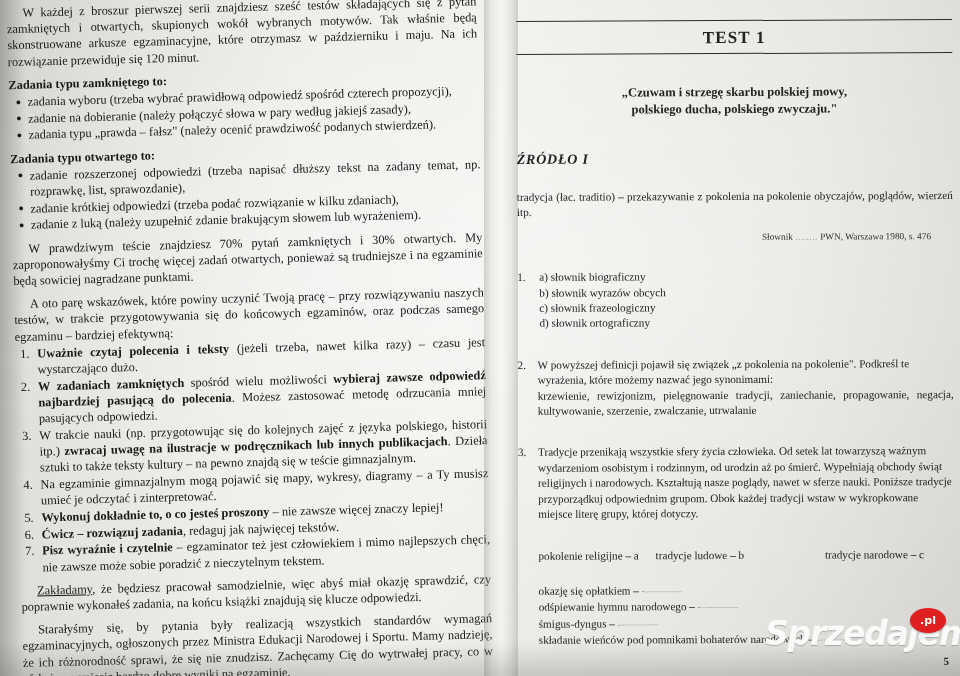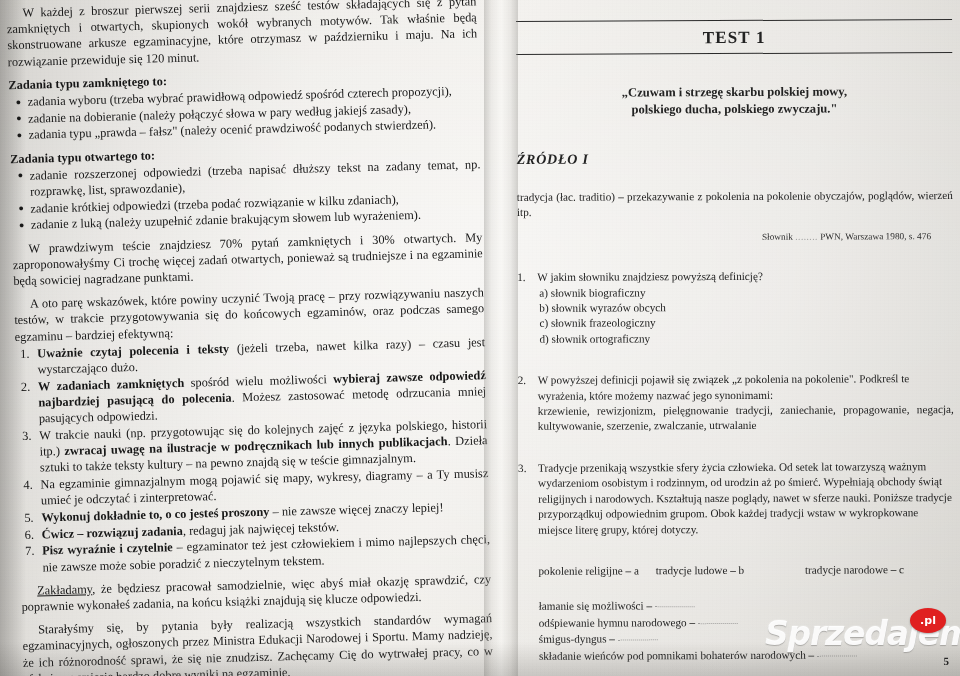--- a/index.html
+++ b/index.html
@@ -237,21 +237,20 @@
 
     <div id="citation">
       <span class="it">Słownik</span>
       <span class="dots">........</span>
       <span>PWN, Warszawa 1980, s. 476</span>
     </div>
 
     <div class="q" style="margin-top:24px;">
       <div class="q-row">
         <span class="qn">1.</span>
-        <span class="q-body">W jakim słowniku znajdziesz powyższą definicję?</span>
       </div>
       <div class="opt">a) słownik biograficzny</div>
       <div class="opt">b) słownik wyrazów obcych</div>
       <div class="opt">c) słownik frazeologiczny</div>
       <div class="opt">d) słownik ortograficzny</div>
     </div>
 
     <div class="q" style="margin-top:26px;">
       <div class="q-row">
         <span class="qn">2.</span>
@@ -263,25 +262,25 @@
     <div class="q" style="margin-top:26px;">
       <div class="q-row">
         <span class="qn">3.</span>
         <span class="q-body">Tradycje przenikają wszystkie sfery życia człowieka. Od setek lat towarzyszą ważnym wydarzeniom osobistym i rodzinnym, od urodzin aż po śmierć. Wypełniają obchody świąt religijnych i narodowych. Kształtują nasze poglądy, nawet w sferze nauki. Poniższe tradycje przyporządkuj odpowiednim grupom. Obok każdej tradycji wstaw w wykropkowane miejsce literę grupy, której dotyczy.</span>
       </div>
     </div>
 
     <div id="groups" style="padding-left:20px;">
       <span class="g">pokolenie religijne – a</span>
       <span class="g" style="margin-left:14px;">tradycje ludowe – b</span>
-      <span class="g" style="margin-left:58px;">tradycje narodowe – c</span>
+      <span class="g" style="margin-left:78px;">tradycje narodowe – c</span>
     </div>
 
     <div id="items" style="padding-left:20px;">
-      <div><span>łamanie się możliwości –</span><span class="blank"></span></div>
+      <div><span>okazję się opłatkiem –</span><span class="blank"></span></div>
       <div><span>odśpiewanie hymnu narodowego –</span><span class="blank"></span></div>
       <div><span>śmigus-dyngus –</span><span class="blank"></span></div>
       <div><span>składanie wieńców pod pomnikami bohaterów narodowych –</span><span class="blank"></span></div>
     </div>
 
     <div id="pageno">5</div>
   </div>
 
   <div id="gutter"></div>
   <div id="leftshade"></div>

